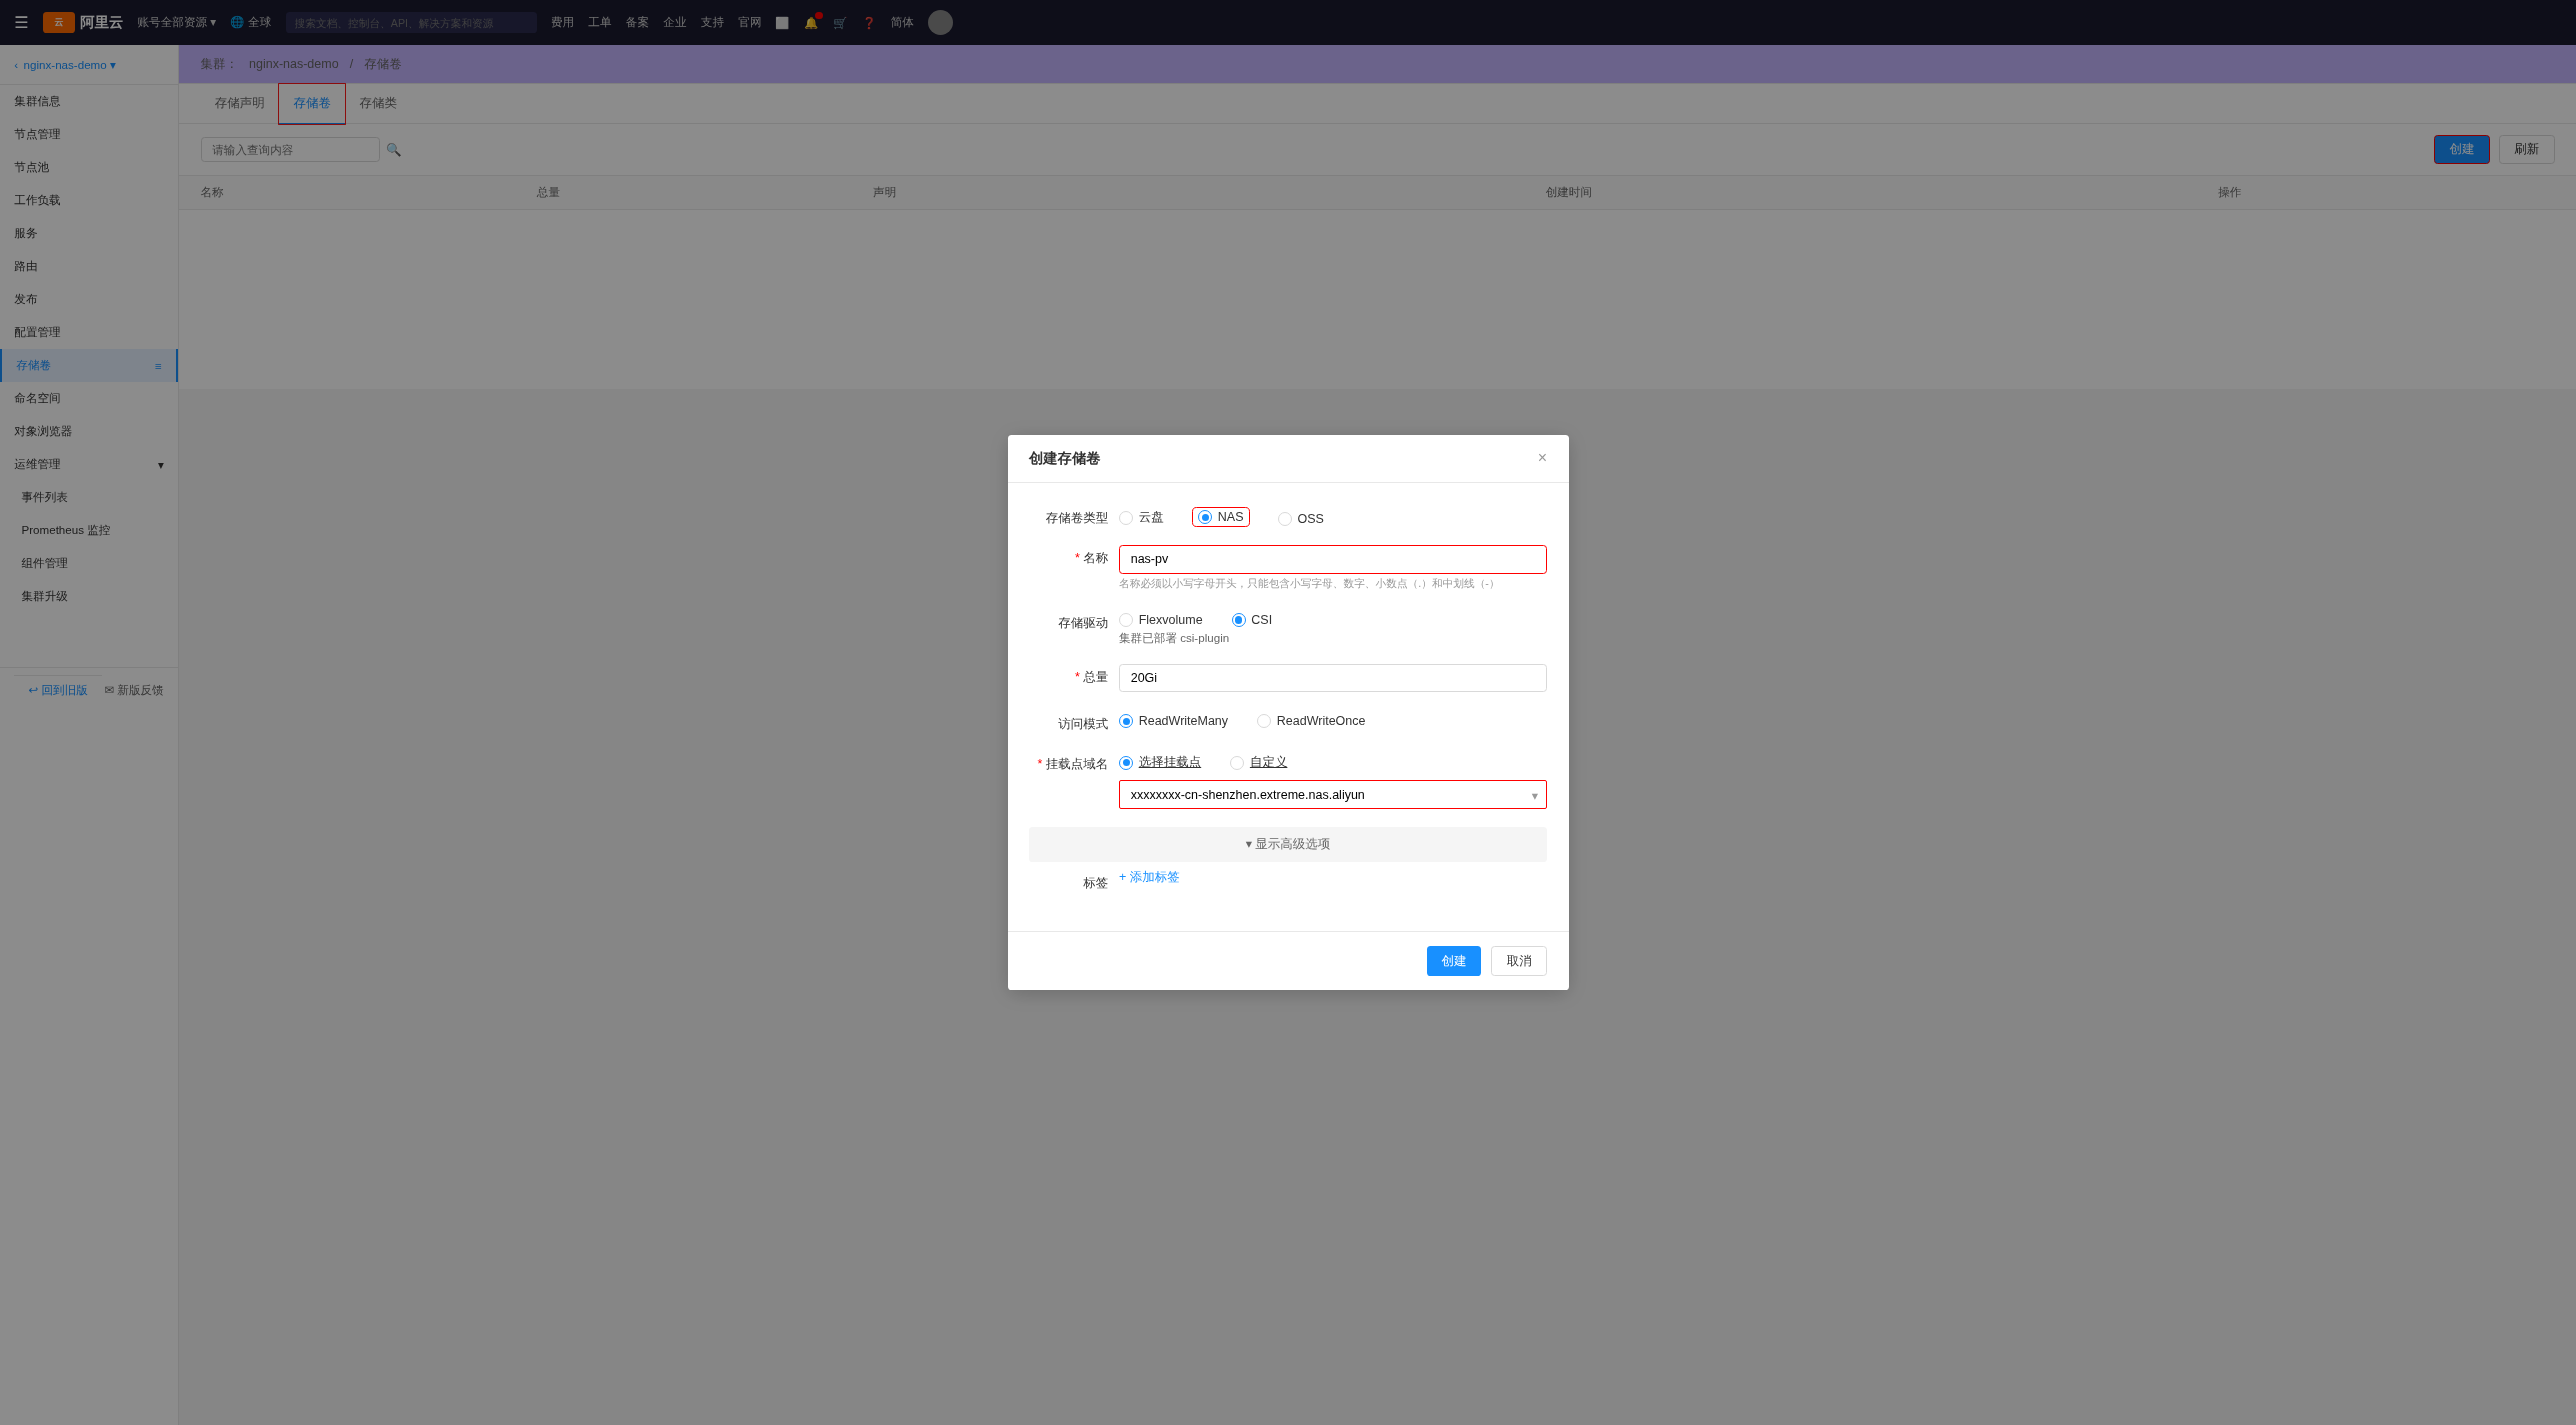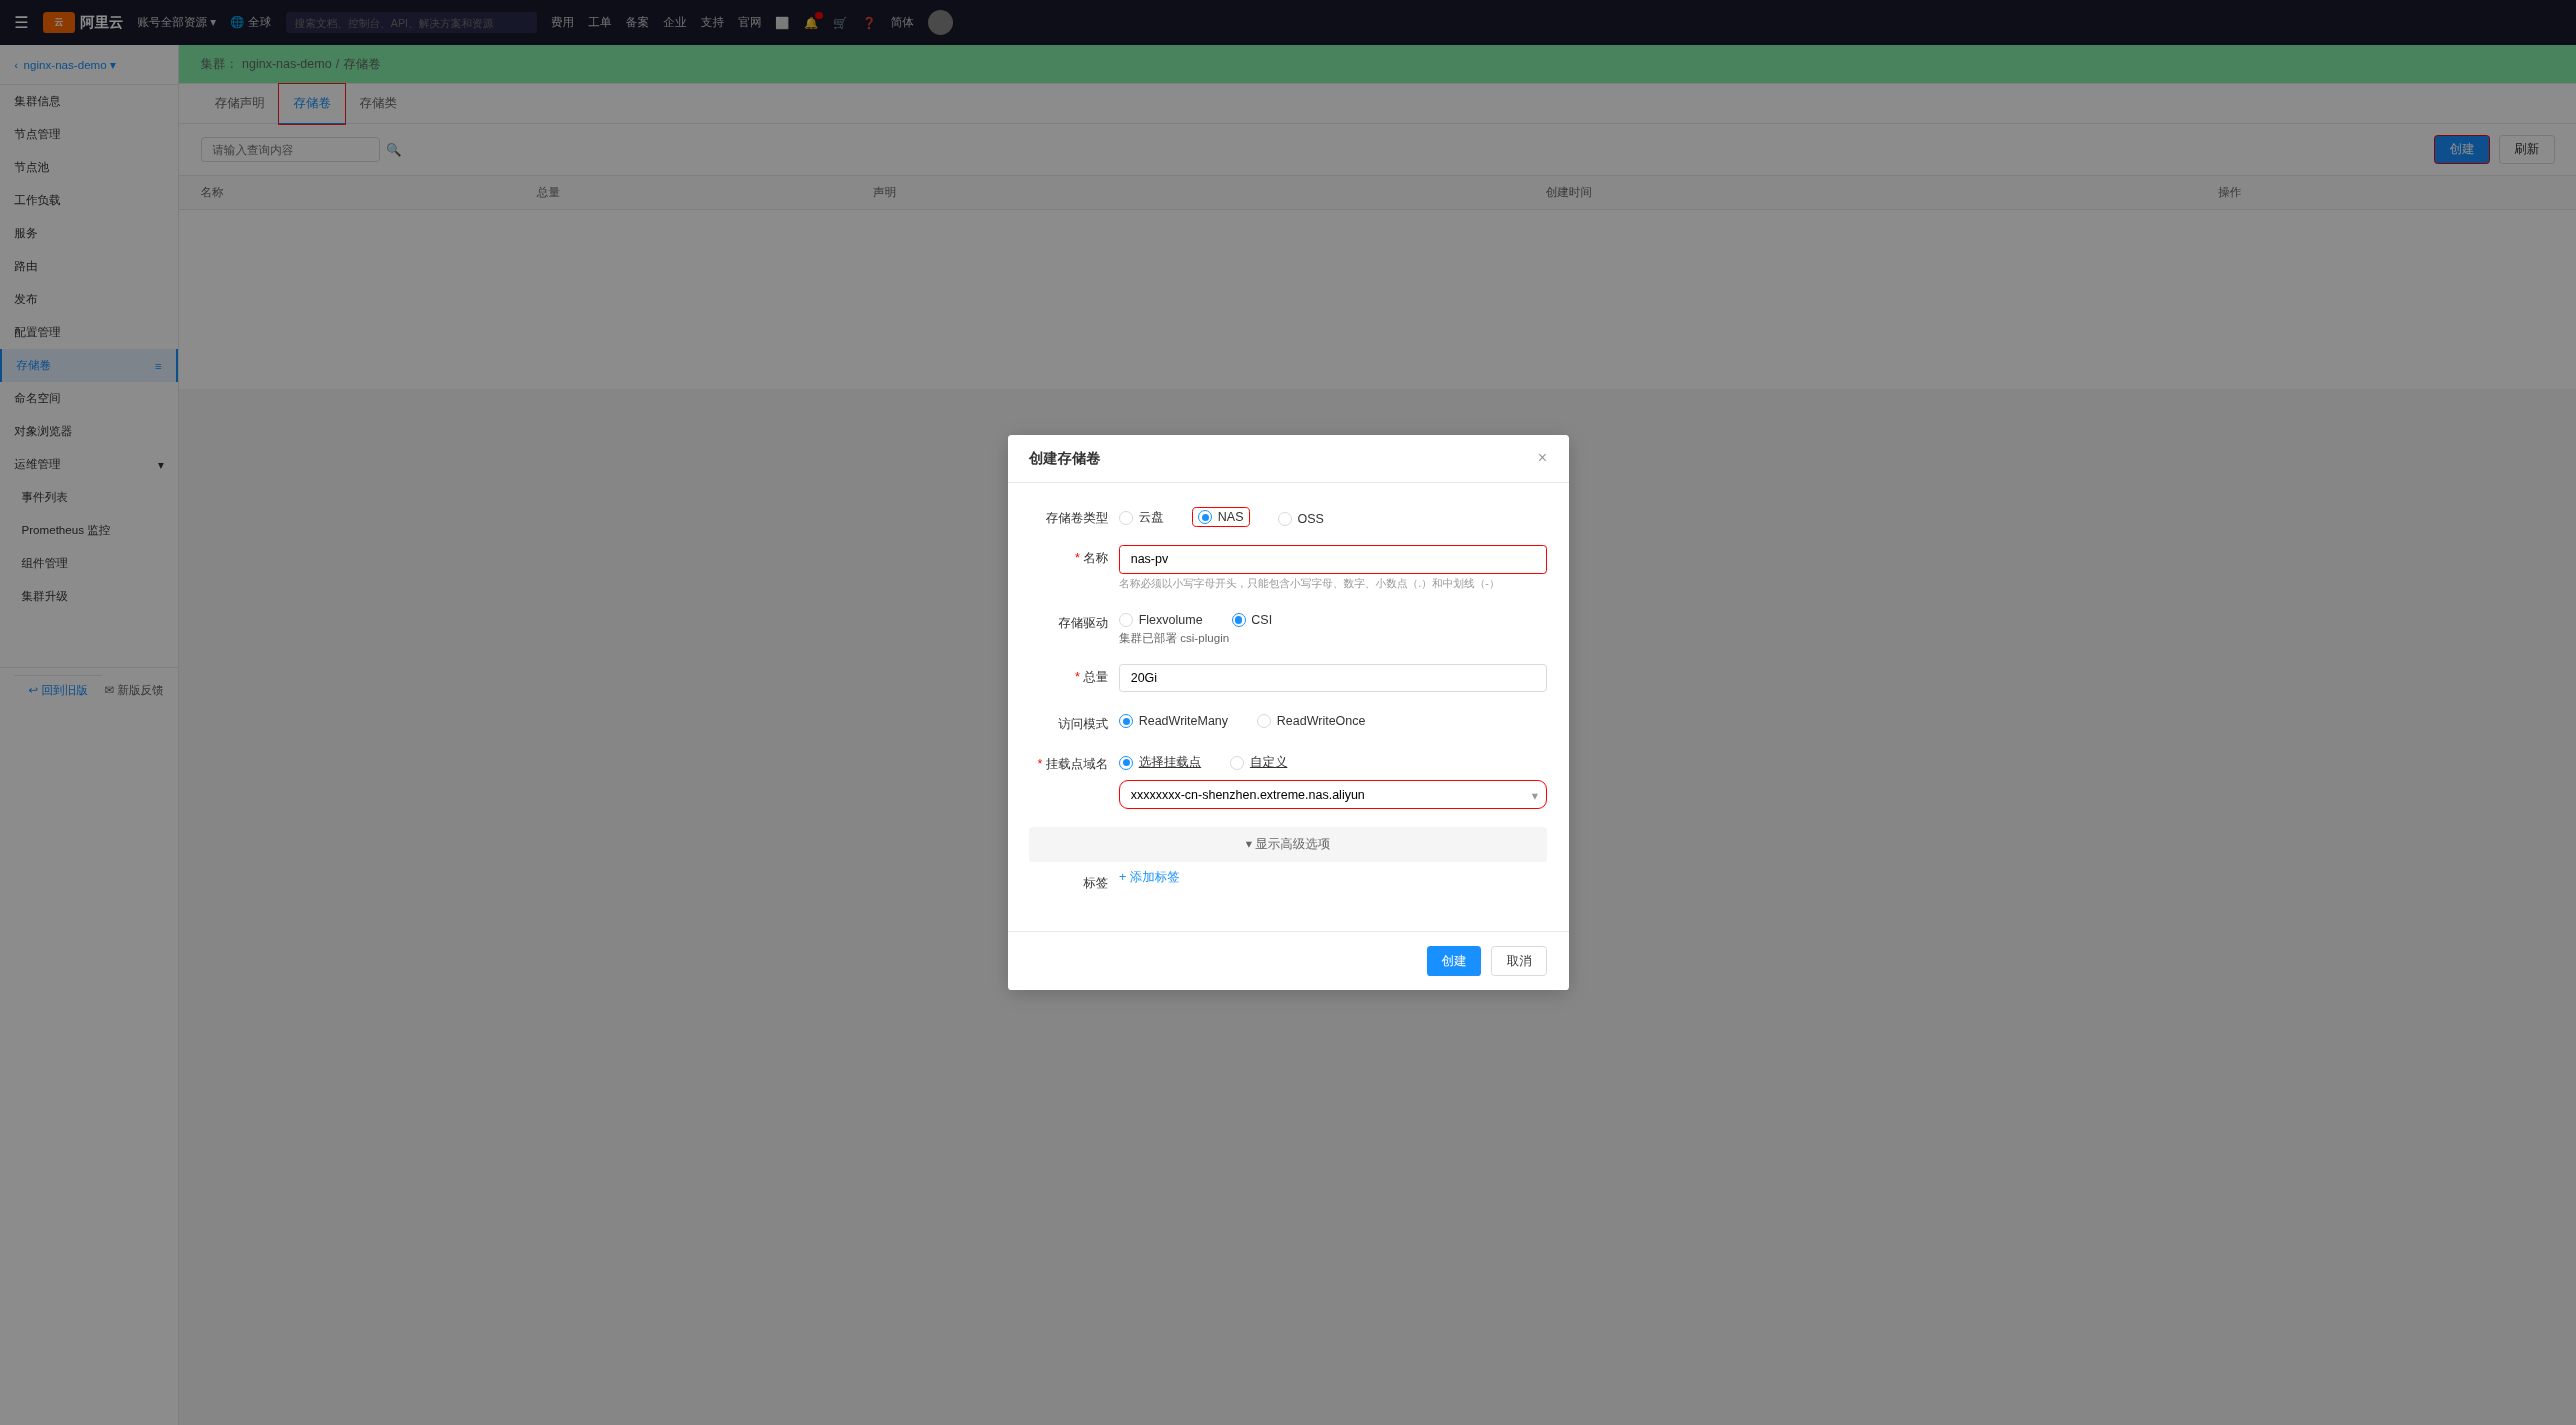--- a/index.html
+++ b/index.html
@@ -29,21 +29,21 @@
     
     .sidebar { width: 179px; background: #fff; border-right: 0.9px solid #e8e8e8; overflow-y: auto; flex-shrink: 0; }
     .sidebar-back { display: flex; align-items: center; gap: 5.4px; padding: 12.5px 14.3px; color: #1890ff; font-size: 11.6px; cursor: pointer; border-bottom: 0.9px solid #e8e8e8; }
     .sidebar-item { padding: 9px 14.3px; cursor: pointer; color: #333; font-size: 11.6px; }
     .sidebar-item.active { background: #e6f0ff; color: #1890ff; font-weight: 500; border-right: 2.7px solid #1890ff; }
     .sidebar-item.sub { padding-left: 21.5px; }
     .sidebar-section { display: flex; align-items: center; justify-content: space-between; }
 
     
     .main { flex: 1; overflow-y: auto; background: #f5f5f5; }
-    .main-header { background: #86efac; padding: 10.7px 21.5px; border-bottom: 0.9px solid #e8e8e8; display: flex; align-items: center; gap: 4px; }
+    .main-header { background: #c4b5fd; padding: 10.7px 21.5px; border-bottom: 0.9px solid #e8e8e8; display: flex; align-items: center; gap: 11px; }
     .breadcrumb { color: #666; font-size: 12.5px; }
     .btn-primary { background: #1890ff; color: #fff; border: none; padding: 5.4px 14.3px; border-radius: 3.6px; cursor: pointer; font-size: 12.5px; }
     .btn-default { background: #fff; color: #333; border: 0.9px solid #d9d9d9; padding: 5.4px 14.3px; border-radius: 3.6px; cursor: pointer; font-size: 12.5px; }
     .tabs { display: flex; border-bottom: 0.9px solid #e8e8e8; background: #fff; padding: 0 21.5px; }
     .tab { padding: 10.7px 14.3px; cursor: pointer; color: #666; font-size: 12.5px; }
     .tab.active { color: #1890ff; border-bottom: 1.8px solid #1890ff; font-weight: 500; box-shadow: 0 0 0 0.9px red; margin-bottom: -0.9px; }
     .search-input { border: 0.9px solid #d9d9d9; border-radius: 3.6px; padding: 5.4px 10.7px; width: 179px; font-size: 11.6px; }
     .table-header { display: grid; grid-template-columns: 1fr 1fr 2fr 2fr 1fr; padding: 9px 21.5px; background: #fafafa; border-bottom: 0.9px solid #e8e8e8; font-weight: 500; color: #666; font-size: 11.6px; }
     .table-body { background: #fff; }
 
@@ -63,21 +63,21 @@
     .radio-circle { width: 14.3px; height: 14.3px; border-radius: 50%; border: 1.8px solid #d9d9d9; display: flex; align-items: center; justify-content: center; }
     .radio-circle.checked { border-color: #1890ff; }
     .radio-dot { width: 7.2px; height: 7.2px; border-radius: 50%; background: #1890ff; }
     .input-field { width: 100%; padding: 6.3px 10.7px; border: 0.9px solid #d9d9d9; border-radius: 3.6px; font-size: 12.5px; outline: none; }
     .input-field.highlighted { border: 1.8px solid red; }
     .input-hint { color: #999; font-size: 10.7px; margin-top: 3.6px; }
     .cluster-note { color: #666; font-size: 11.6px; margin-top: 3.6px; }
     .advanced-toggle { background: #f5f5f5; border: none; display: flex; align-items: center; justify-content: center; gap: 5.4px; padding: 9px; cursor: pointer; width: 100%; color: #666; font-size: 12.5px; margin: 7.2px 0; border-radius: 3.6px; text-align: right; }
     .tag-add { color: #1890ff; cursor: pointer; font-size: 12.5px; display: flex; align-items: center; gap: 3.6px; }
     .modal-footer { display: flex; justify-content: flex-end; gap: 10.7px; padding: 14.3px 21.5px; border-top: 0.9px solid #e8e8e8; }
-    .select-field { width: 100%; padding: 6.3px 10.7px; border: 1.8px solid red; border-radius: 9px; font-size: 12.5px; background: #fff; cursor: pointer; appearance: none; -webkit-appearance: none; }
+    .select-field { width: 100%; padding: 6.3px 10.7px; border: 1.8px solid red; border-radius: 2px; font-size: 12.5px; background: #fff; cursor: pointer; appearance: none; -webkit-appearance: none; }
     .select-wrap { position: relative; }
     .select-wrap::after { content: "▾"; position: absolute; right: 9px; top: 50%; transform: translateY(-50%); color: #999; pointer-events: none; }
     .nas-radio-highlighted { outline: 1.8px solid red; border-radius: 3.6px; padding: 1.8px 5.4px; }
 
     .return-btn { display: flex; align-items: center; gap: 3.6px; padding: 7.2px 14.3px; color: #1890ff; font-size: 11.6px; cursor: pointer; border-top: 0.9px solid #e8e8e8; }
     .feedback-btn { display: flex; align-items: center; gap: 3.6px; color: #666; font-size: 11.6px; cursor: pointer; }
     .bottom-bar { display: flex; align-items: center; justify-content: space-between; padding: 7.2px 14.3px; border-top: 0.9px solid #e8e8e8; background: #fff; }
   </style>
 </head>
 <body>

